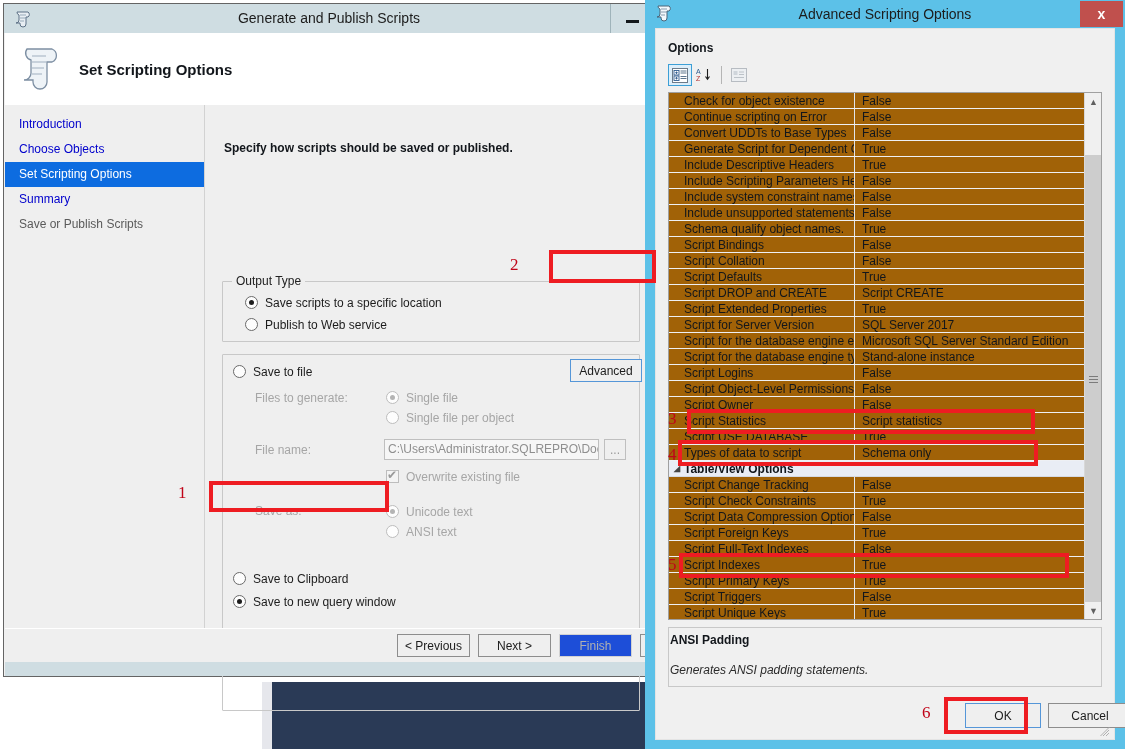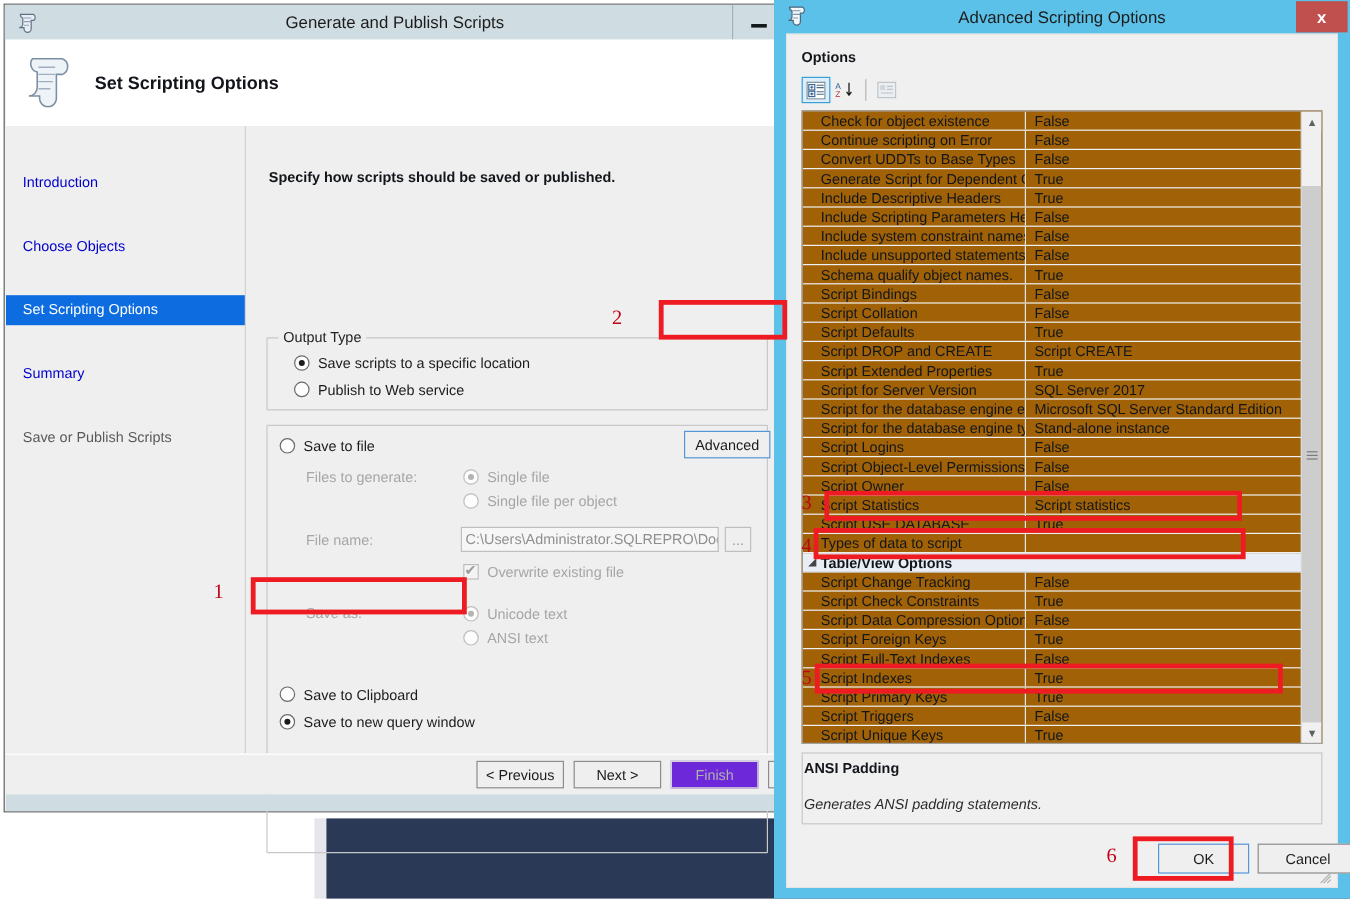--- a/index.html
+++ b/index.html
@@ -56,21 +56,21 @@
   }
 
   .wiz-body { position: absolute; left: 1px; top: 101px; width: 648px; height: 523px; background: #efefef; }
   .wiz-sidebar {
     position: absolute; left: 0; top: 0; width: 200px; height: 523px;
     background: #efefef; border-right: 1px solid #d2d2d2;
     padding-top: 7px;
   }
   .nav-item {
     height: 25px; line-height: 25px; padding-left: 14px;
-    font-size: 12px; color: #0000cc; cursor: default; margin-top: 28px;
+    font-size: 12px; color: #0000cc; cursor: default;
   }
   .nav-item.sel { background: #0d6ce0; color: #ffffff; }
   .nav-item.done { color: #5a5a5a; }
 
   .wiz-main { position: absolute; left: 201px; top: 0; width: 447px; height: 523px; background: #efefef; }
   .main-heading {
     position: absolute; left: 18px; top: 36px;
     font-size: 12px; font-weight: bold; color: #12161b;
   }
 
@@ -120,21 +120,21 @@
     height: 21px; width: 22px; font-size: 12px; color: #9a9a9a;
     display: flex; align-items: center; justify-content: center;
   }
 
   .btn {
     border: 1px solid #8d8d8d; background: #efefef;
     height: 23px; font-size: 12px; color: #1c1c1c;
     display: flex; align-items: center; justify-content: center;
     cursor: default;
   }
-  .btn.dis { color: #b0b0b0; border-color: #d2d2d2; background: #6d28d9; }
+  .btn.dis { color: #b0b0b0; border-color: #d2d2d2; background: #1d4ed8; }
   .btn.adv { border-color: #5596d8; }
 
   .wiz-footer {
     position: absolute; left: 1px; top: 624px; width: 648px; height: 34px;
     background: #efefef; border-top: 1px solid #ffffff;
   }
   .wiz-footer-strip {
     position: absolute; left: 1px; top: 658px; width: 648px; height: 14px;
     background: #cfdde2;
   }
@@ -527,20 +527,21 @@
             <div class="grid-row">
               <span class="c1">Script Statistics</span>
               <span class="c2">Script statistics</span>
             </div>
             <div class="grid-row">
               <span class="c1">Script USE DATABASE</span>
               <span class="c2">True</span>
             </div>
             <div class="grid-row">
               <span class="c1">Types of data to script</span>
+              <span class="c2">Schema only</span>
             </div>
             <div class="grid-row cat">
               <span class="cat-tri">◢</span>
               <span class="c1">Table/View Options</span>
               <span class="c2"></span>
             </div>
             <div class="grid-row">
               <span class="c1">Script Change Tracking</span>
               <span class="c2">False</span>
             </div>

